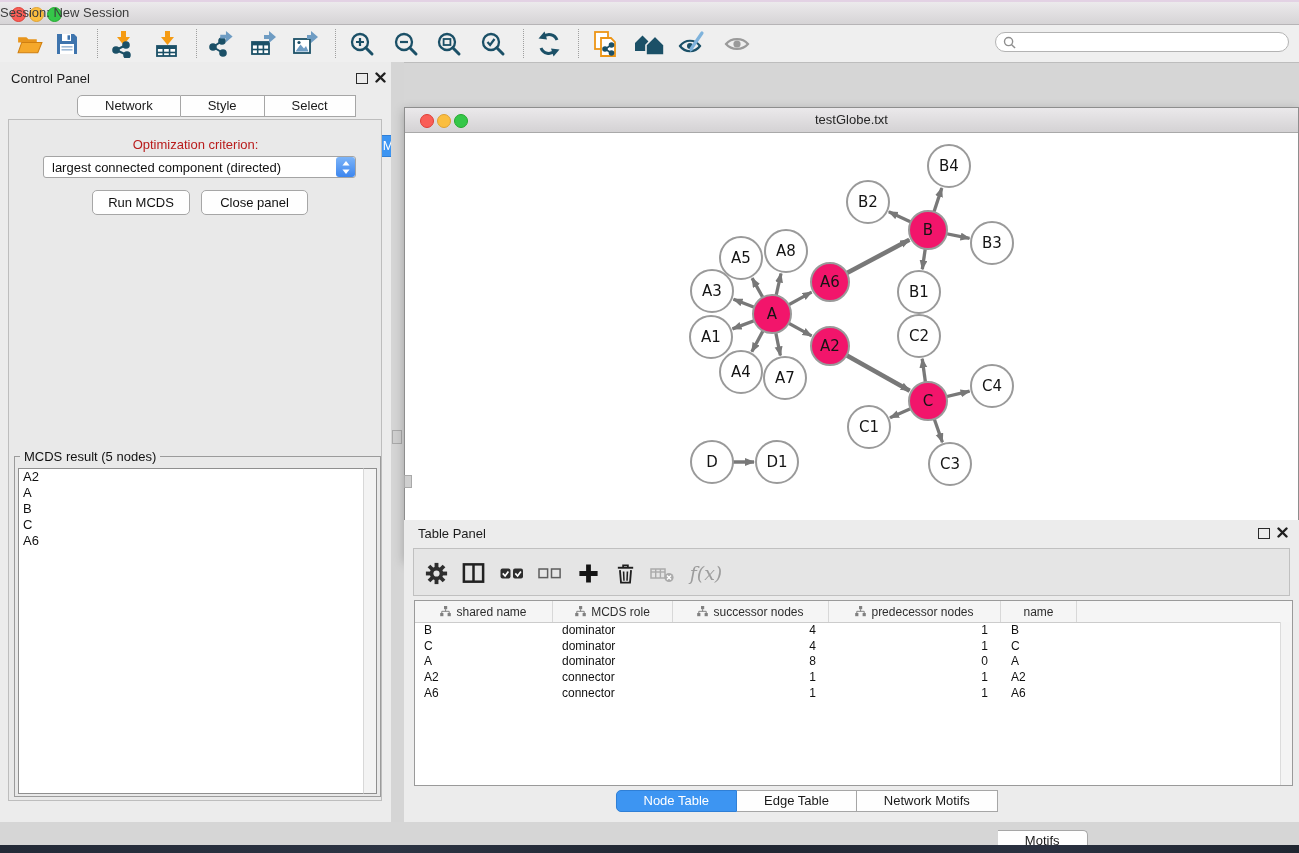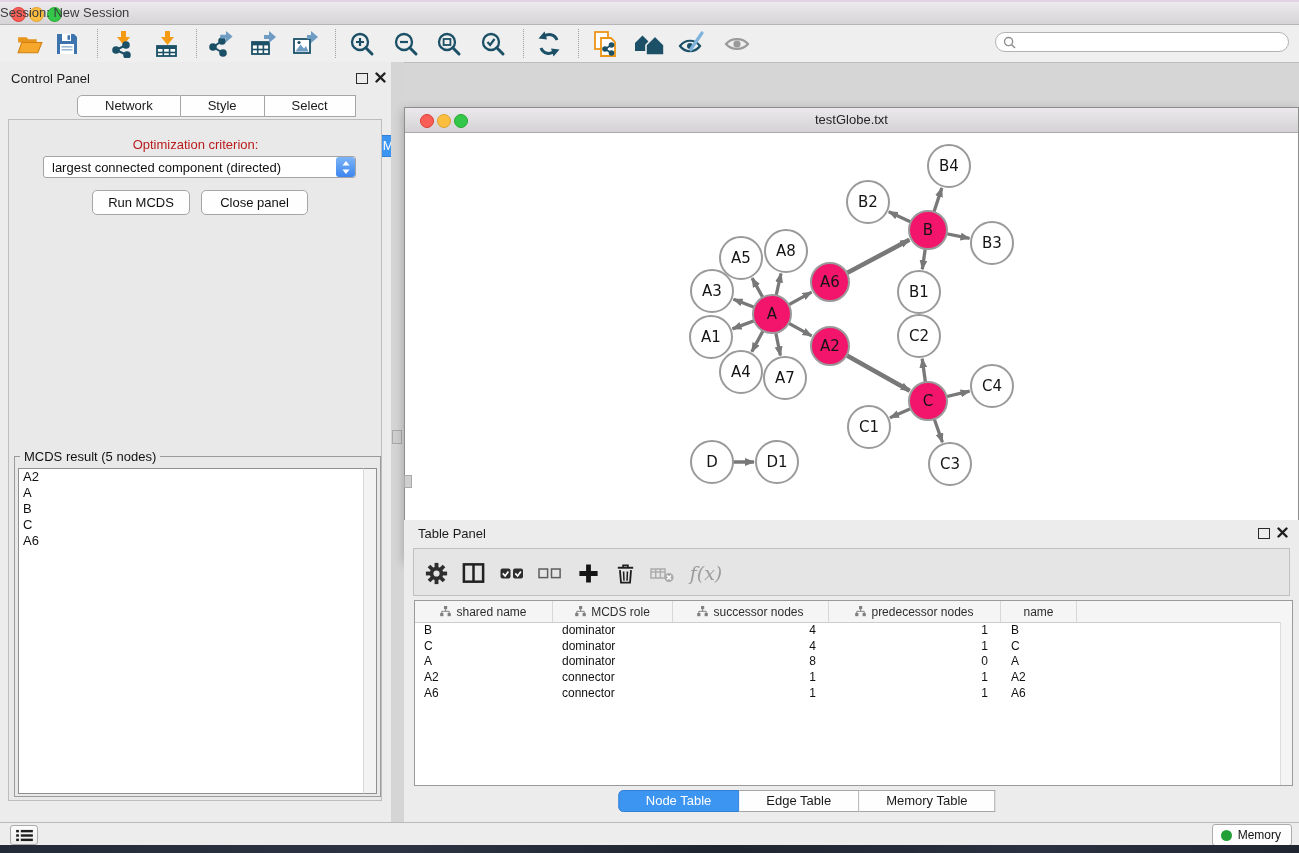--- a/index.html
+++ b/index.html
@@ -580,38 +580,20 @@
             <div class="tcell c4">A6</div>
             <div class="tcell c5"></div>
           </div>
         </div>
       <div class="tscroll"></div>
     </div>
 
     <div class="tp-tabs">
       <div class="seg active" style="background-color: rgb(61, 149, 242);">Node Table</div>
       <div class="seg">Edge Table</div>
-      <div class="seg">Memory Table</div>
+      <div class="seg">Network Motifs</div>
       <div class="seg">Motifs</div>
     </div>
   </div>
 
-  <div class="status-bar">
-    <div class="menu-btn">
-      <svg width="17" height="13" viewBox="0 0 18 14">
-        <g fill="#1E1E1E">
-          <rect x="0" y="1" width="3" height="2.6"></rect>
-            <rect x="5" y="1" width="13" height="2.6"></rect>
-          <rect x="0" y="5.7" width="3" height="2.6"></rect>
-            <rect x="5" y="5.7" width="13" height="2.6"></rect>
-          <rect x="0" y="10.4" width="3" height="2.6"></rect>
-            <rect x="5" y="10.4" width="13" height="2.6"></rect>
-        </g>
-      </svg>
-    </div>
-    <div class="mem-btn">
-      <span class="mem-dot" style="background-color: rgb(33, 160, 56);"></span>
-      <span>Memory</span>
-    </div>
-  </div>
   <div class="desktop-strip"></div>
 
 </div>
 
 </body></html>

